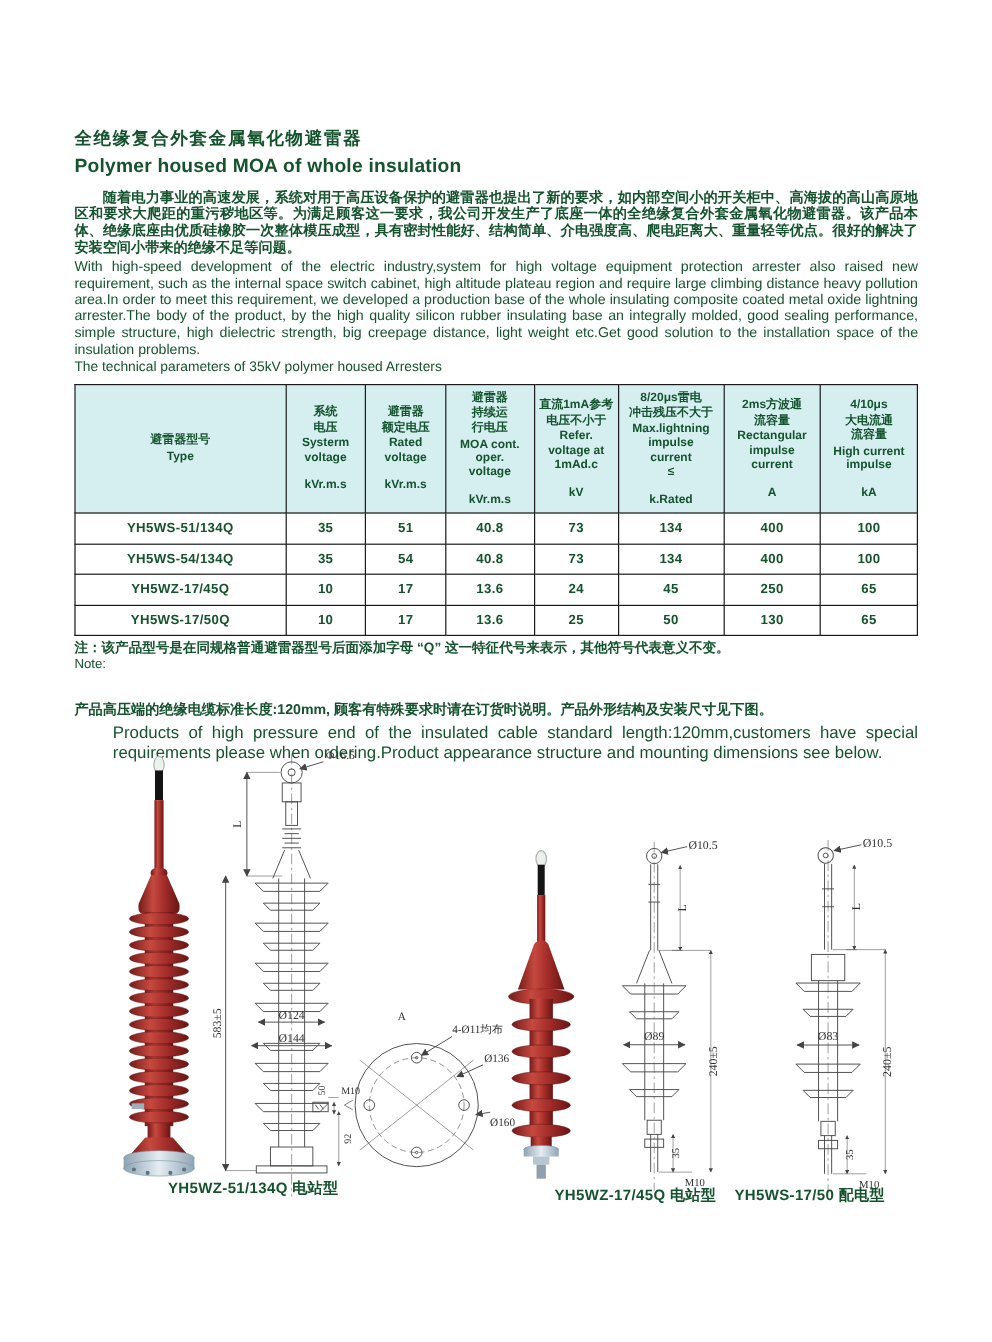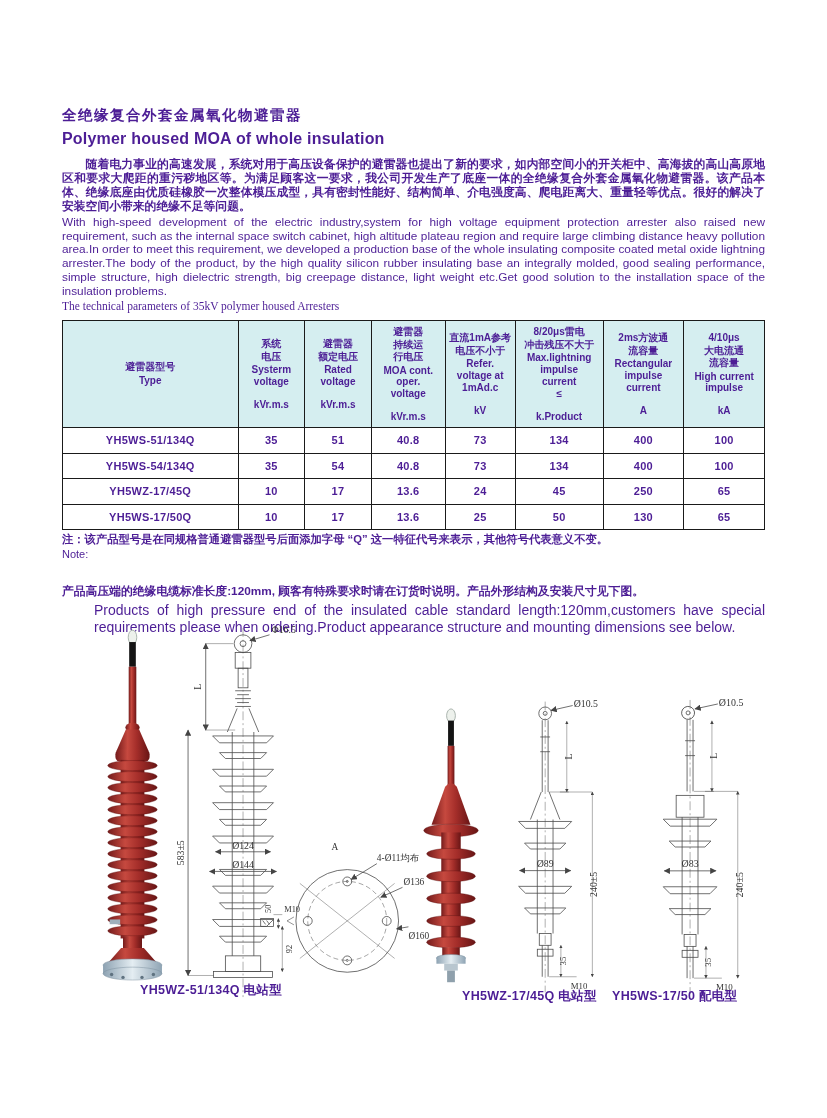--- a/index.html
+++ b/index.html
@@ -1,24 +1,24 @@
 <!DOCTYPE html>
 <html><head>
 <meta charset="utf-8">
 <style>
   html,body{margin:0;padding:0;background:#ffffff;}
   .page{position:relative;width:827px;height:1118px;background:#ffffff;overflow:hidden;
-        font-family:"Liberation Sans",sans-serif;color:#4c1d95;}
+        font-family:"Liberation Sans",sans-serif;color:#14532d;}
   .inner{position:absolute;left:62px;top:106px;width:703px;}
   .title-cn{font-size:14.5px;font-weight:bold;letter-spacing:1.5px;}
   .title-en{font-size:16px;font-weight:bold;margin-top:5px;letter-spacing:.2px;}
   .para-cn{font-size:11.8px;font-weight:bold;line-height:1.2;text-align:justify;text-indent:2em;margin-top:9px;}
   .para-en{font-size:11.8px;line-height:1.18;text-align:justify;margin-top:2px;}
   .tbl-title-cn{font-size:11.5px;font-weight:bold;margin-top:14px;}
-  .tbl-title-en{font-size:11.5px;margin-top:1px;font-family:Liberation Serif, serif;}
+  .tbl-title-en{font-size:11.5px;margin-top:1px;}
   table.params{border-collapse:collapse;width:703px;margin-top:8px;table-layout:fixed;}
   table.params th,table.params td{border:1.4px solid #1a1a1a;padding:0;}
   table.params th{background:#d5eef0;font-weight:bold;height:106px;vertical-align:middle;}
   .th-inner{display:flex;flex-direction:column;align-items:center;justify-content:center;height:100%;}
   .h-cn{font-size:10px;line-height:1.25;white-space:pre-line;text-align:center;}
   .h-en{font-size:10px;font-weight:bold;line-height:1.18;white-space:pre-line;text-align:center;margin-top:1px;}
   .h-unit{font-size:10px;font-weight:bold;margin-top:11px;text-align:center;}
   table.params td{height:24.5px;text-align:center;font-size:11px;font-weight:bold;letter-spacing:.3px;margin-top:36px;}
   .note-cn{font-size:11.3px;font-weight:bold;margin-top:2px;}
   .note-en{font-size:11px;margin-top:1px;}
@@ -126,21 +126,21 @@
               </div>
             </th>
           <th>
               <div class="th-inner">
             <span class="h-cn">8/20μs雷电
 冲击残压不大于</span>
             <span class="h-en">Max.lightning
 impulse
 current
 ≤</span>
-            <span class="h-unit">k.Product</span>
+            <span class="h-unit">k.Rated</span>
               </div>
             </th>
           <th>
               <div class="th-inner">
             <span class="h-cn">2ms方波通
 流容量</span>
             <span class="h-en">Rectangular
 impulse
 current</span>
             <span class="h-unit">A</span>

